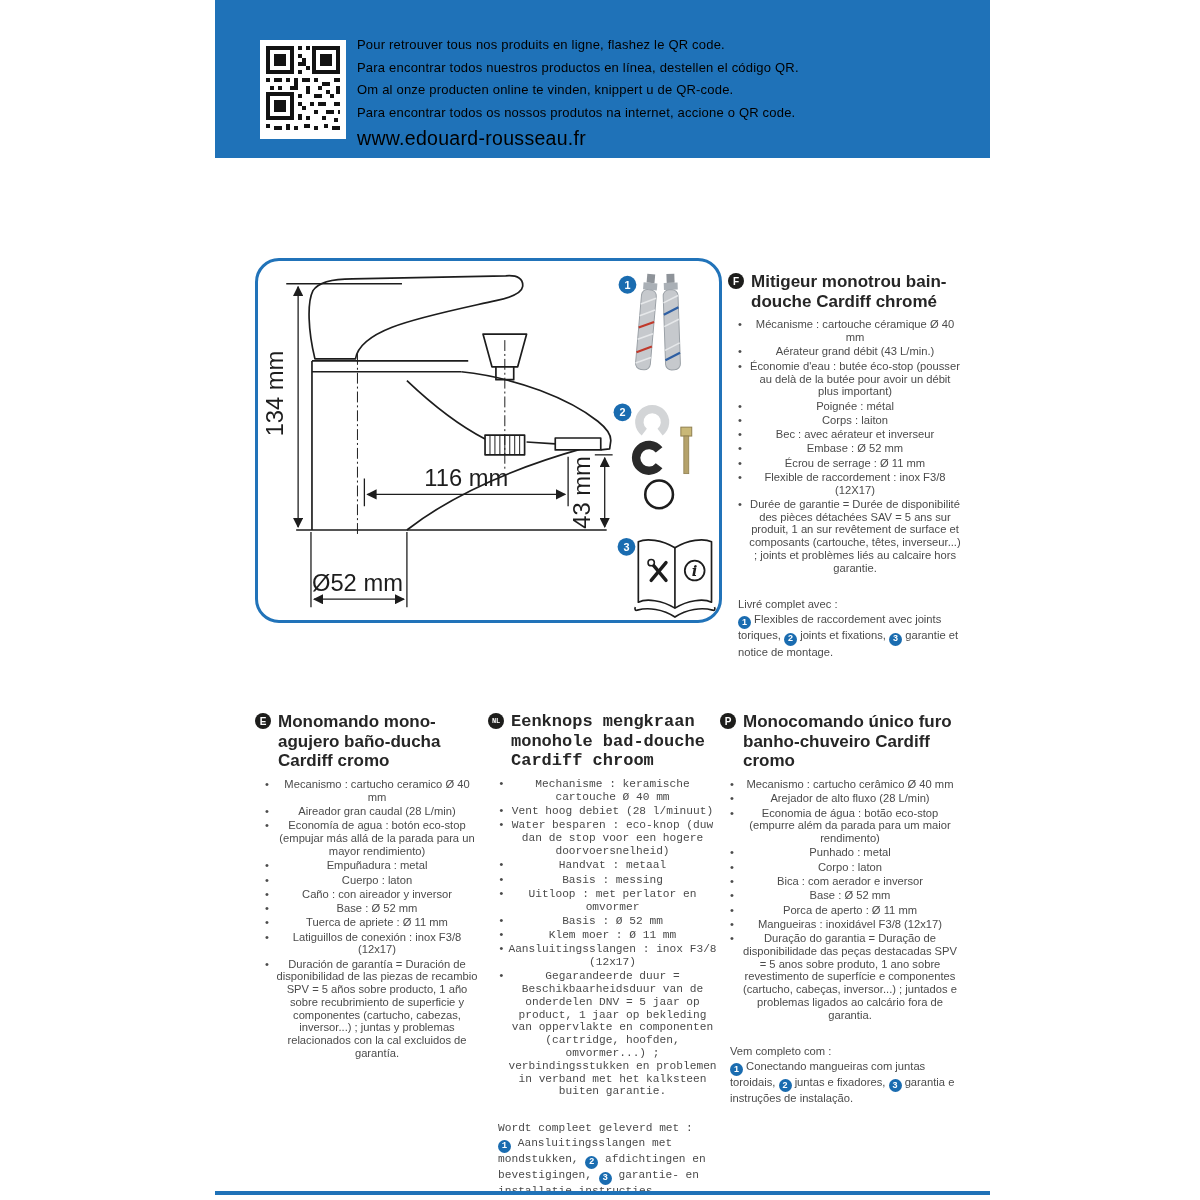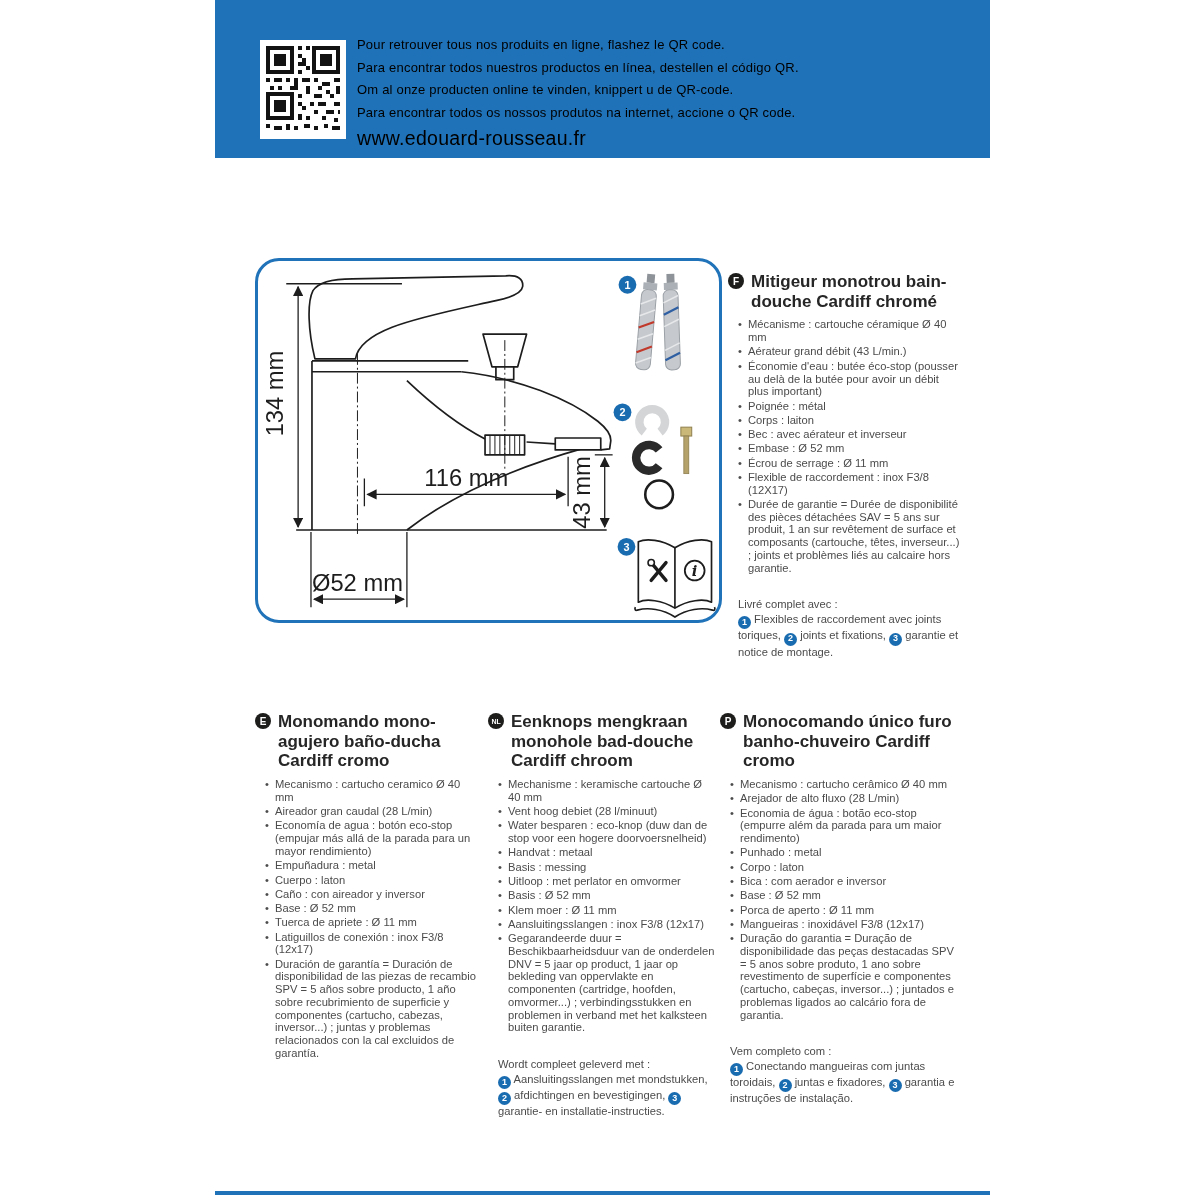--- a/index.html
+++ b/index.html
@@ -23,30 +23,30 @@
 
   
   .section { position:absolute; color:#4b4b4b; }
   .sec-head { display:flex; gap:7px; margin-bottom:7px; }
   .lang-badge { flex:0 0 auto; width:16px; height:16px; border-radius:50%; background:#1d1d1b;
                 color:#fff; font-weight:bold; font-size:10px; display:flex; align-items:center;
                 justify-content:center; margin-top:1px; }
   .lang-badge.small { font-size:7px; letter-spacing:-.2px; }
   .sec-title { font-size:17px; font-weight:bold; color:#262626; line-height:1.16; margin:0; }
   .bullets { list-style:none; margin:0 0 0 10px; padding:0; font-size:11.2px; line-height:1.14; }
-  .bullets li { position:relative; padding-left:10px; margin-bottom:1.5px; }
+  .bullets li { position:relative; padding-left:10px; margin-bottom:1.5px;text-align:center; }
   .bullets li::before { content:"\2022"; position:absolute; left:0; }
   .delivery { margin:24px 0 0 10px; font-size:11.2px; line-height:1.24; }
   .dl-intro { display:inline-block; margin-bottom:1px; }
   .nbadge { display:inline-flex; width:13px; height:13px; border-radius:50%; background:#1a6cb0;
             color:#fff; font-size:9px; font-weight:bold; align-items:center; justify-content:center;
             vertical-align:-2px; }
   .section-fr { left:728px; top:272px; width:234px; }
   .section-es { left:255px; top:712px; width:224px; }
-  .section-nl { left:488px; top:712px; width:229px; }
+  .section-nl { left:488px; top:712px; width:229px;font-family:Liberation Mono, monospace; }
   .section-pt { left:720px; top:712px; width:240px; }
 
   .footer-line { position:absolute; left:215px; top:1191px; width:775px; height:4px; background:#1f72b8; }
 </style>
 </head>
 <body>
 
 <div class="page">
 
   <div class="header">

